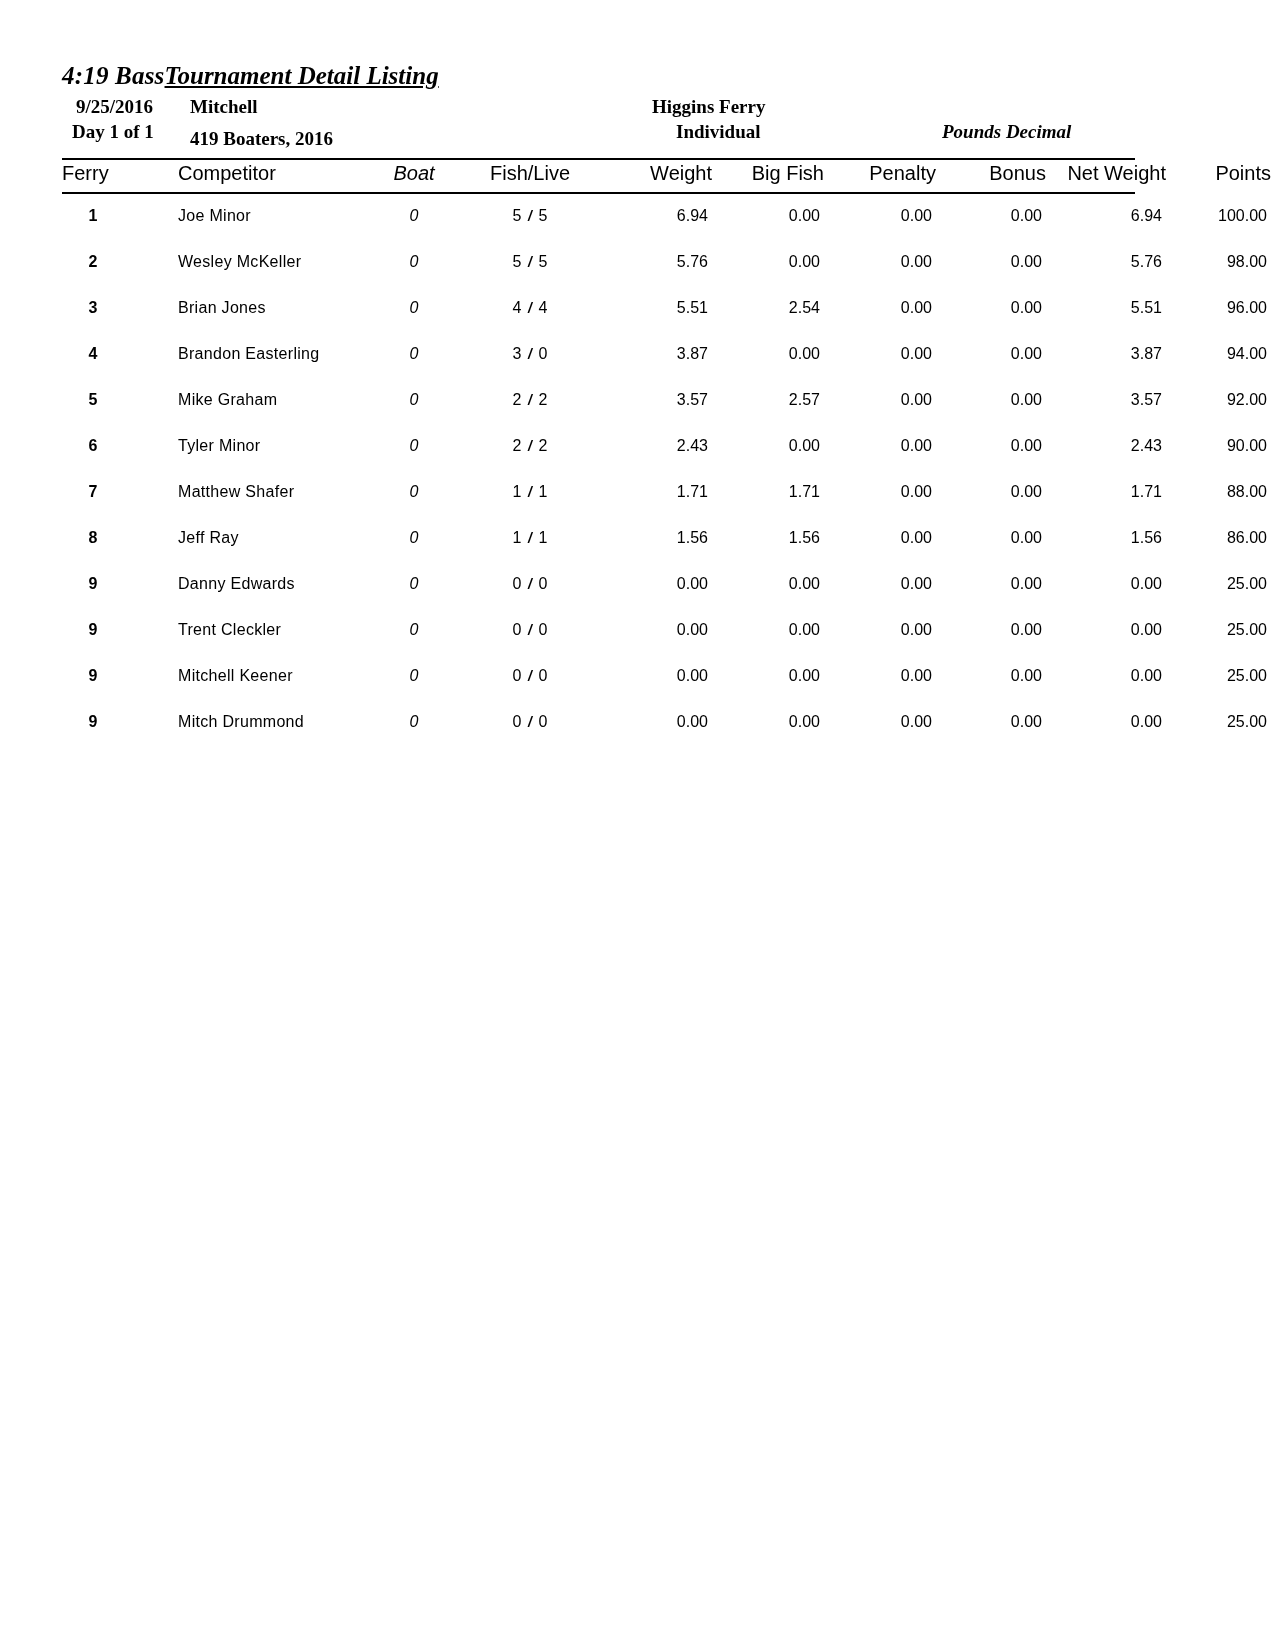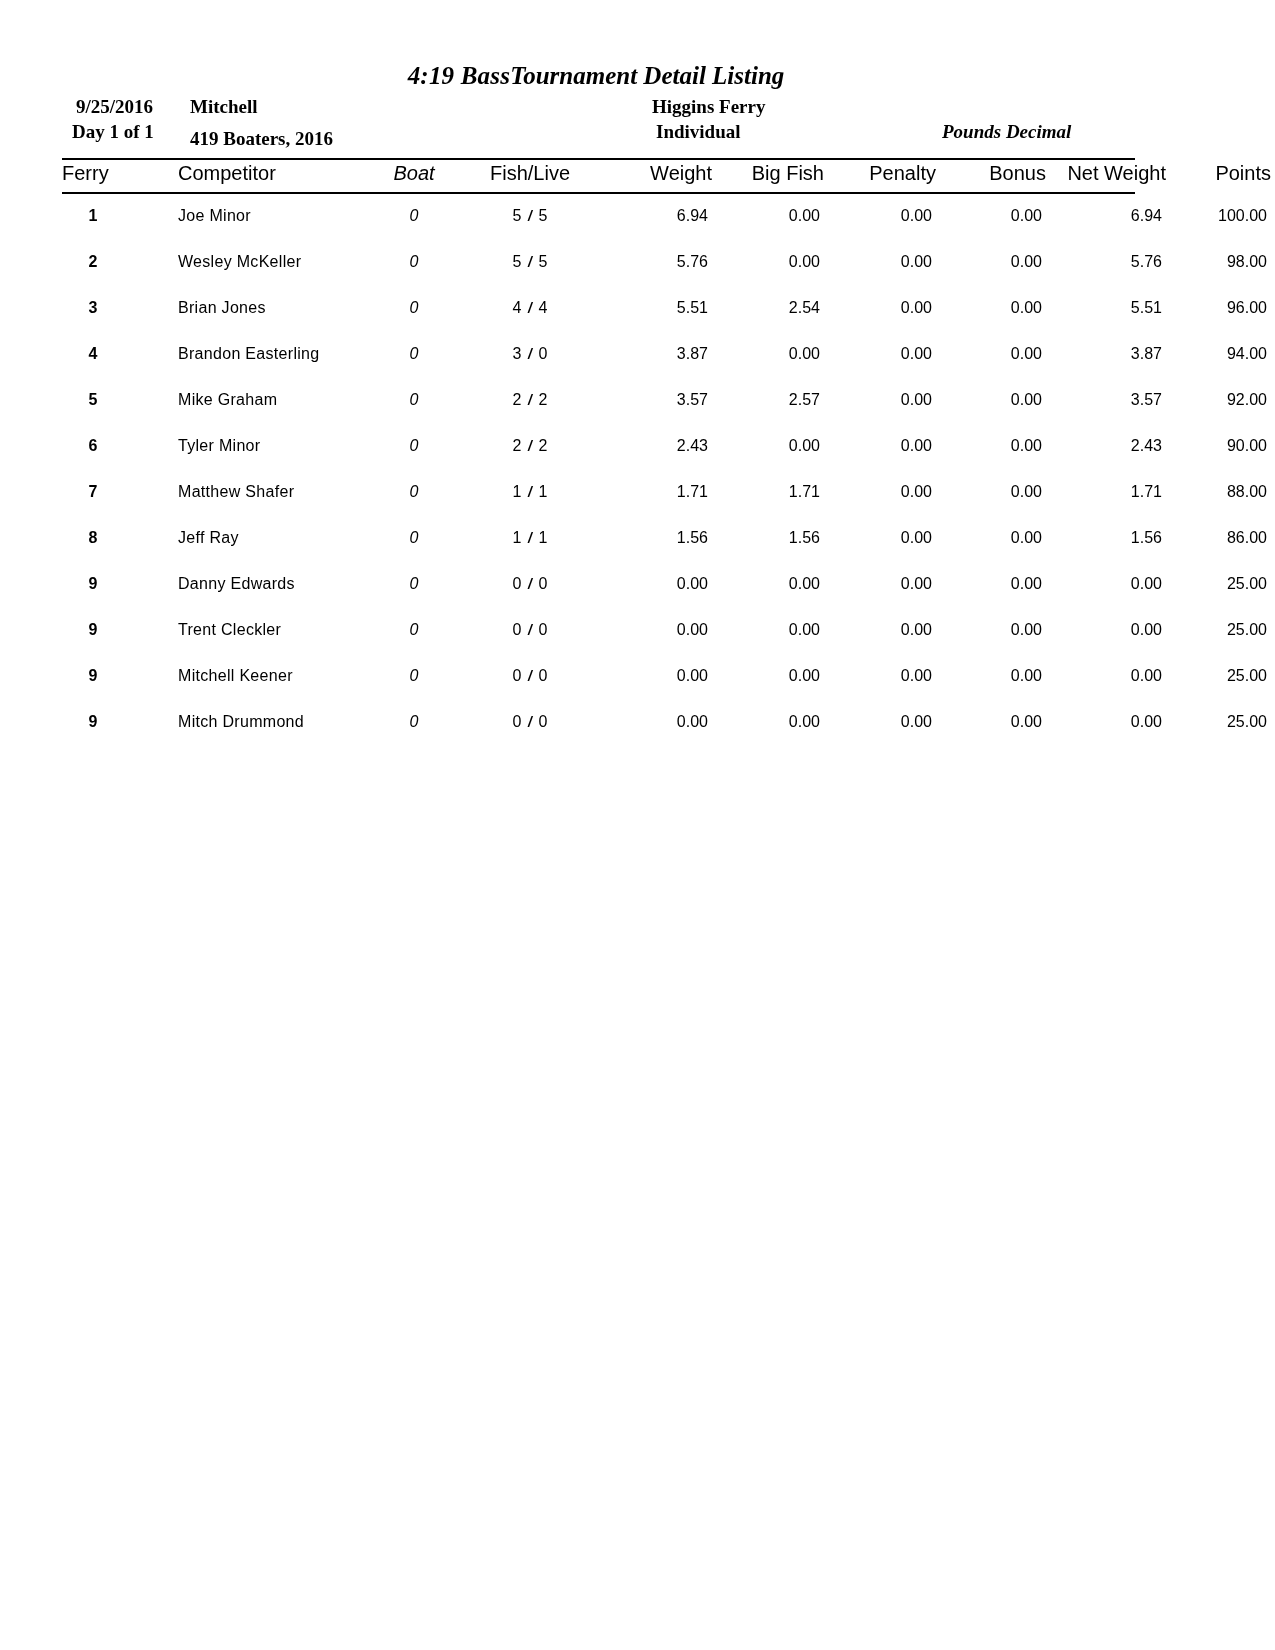--- a/index.html
+++ b/index.html
@@ -25,35 +25,36 @@
 
   
   .header {
     position: absolute;
     left: 62px;
     top: 62px;
     width: 1068px;
   }
   .hdr-row1 {
     display: flex;
-    justify-content: center;
+    justify-content: flex-start;
     align-items: baseline;
   }
   .title-left {
     font-family: "Liberation Serif", serif;
     font-weight: bold;
     font-style: italic;
     font-size: 25px;
     letter-spacing: 0.2px;
   }
   .title-right {
     font-family: "Liberation Serif", serif;
     font-weight: bold;
     font-style: italic;
     font-size: 25px;
+    text-decoration: underline;
   }
   .hdr-grid {
     margin-top: 6px;
     position: relative;
     height: 52px;
     font-family: "Liberation Serif", serif;
     font-weight: bold;
     font-size: 19px;
   }
   .hdr-date {
@@ -76,21 +77,21 @@
     left: 128px;
     top: 32px;
   }
   .hdr-ramp {
     position: absolute;
     left: 590px;
     top: 0;
   }
   .hdr-type {
     position: absolute;
-    left: 594px;
+    left: 614px;
     top: 25px;
   }
   .hdr-units {
     position: absolute;
     left: 880px;
     top: 25px;
     font-style: italic;
   }
 
   

